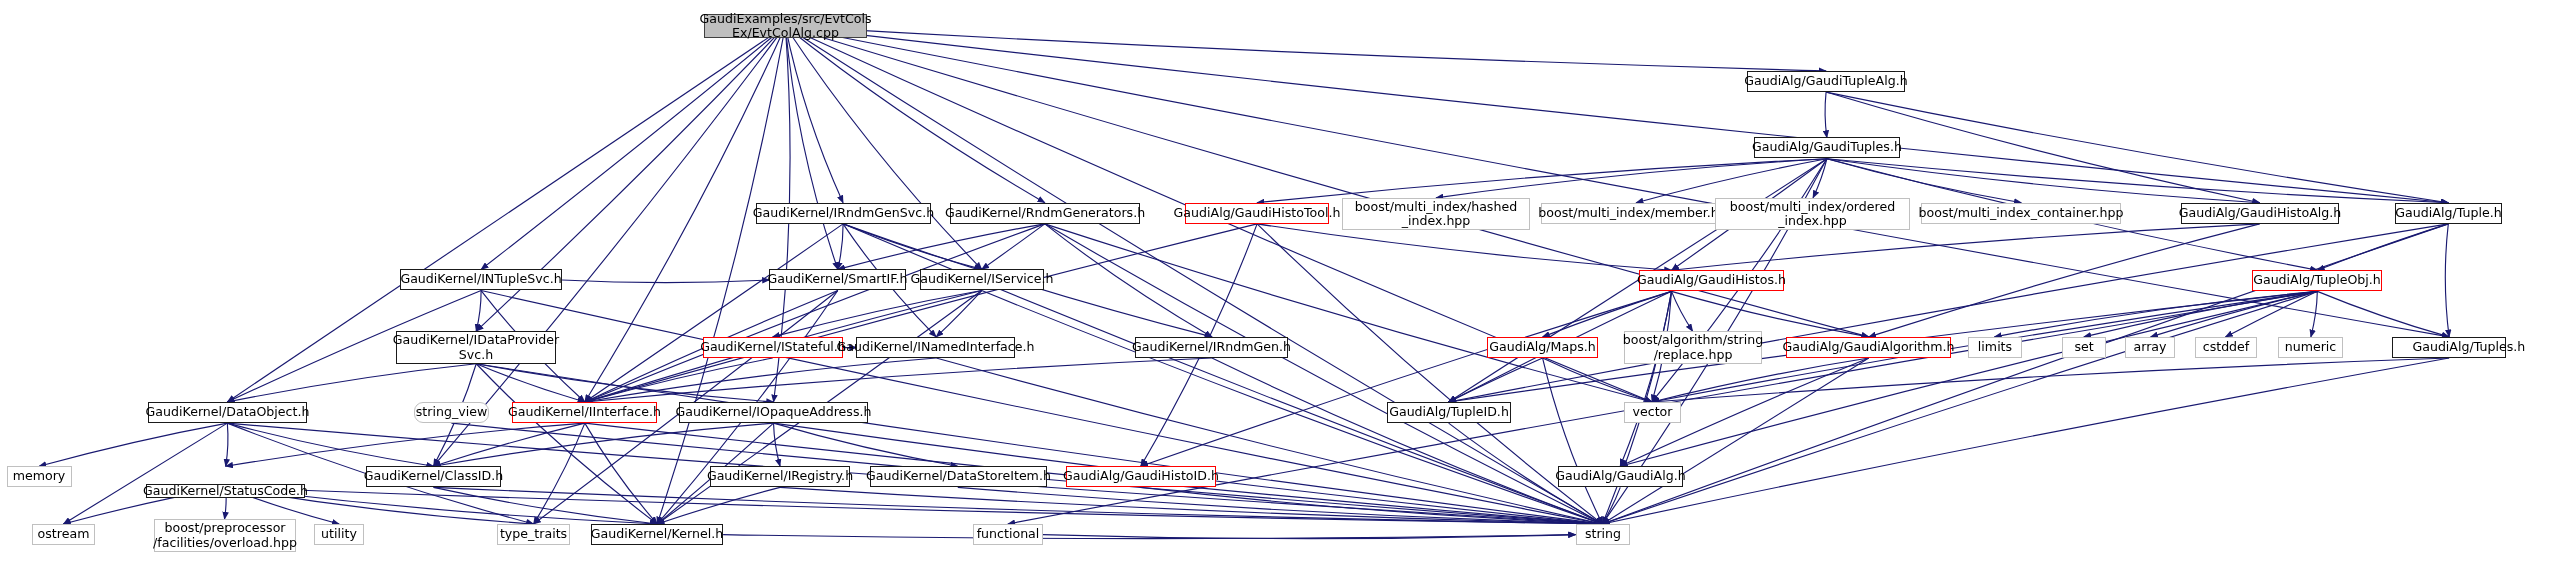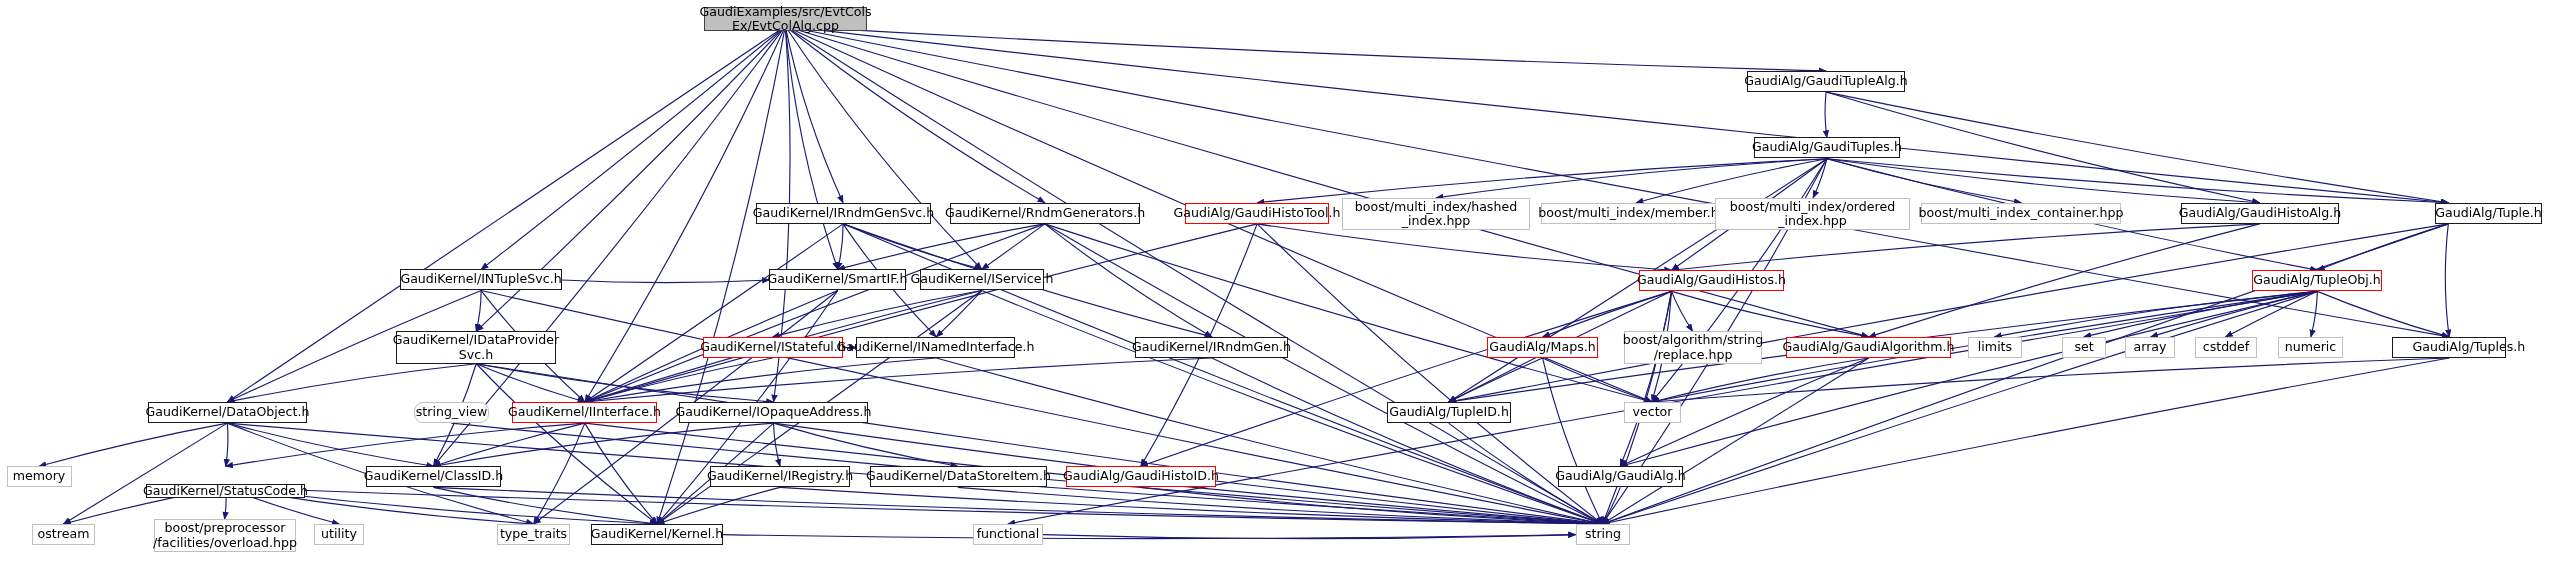--- a/index.html
+++ b/index.html
@@ -199,35 +199,35 @@
         <path d="M959,599 Q1463.4328073661438,631.4901088224859 1970,644" marker-end="url(#arrow)"></path>
         <path d="M959,599 Q886.2,617.725 808,644" marker-end="url(#arrow)"></path>
         <path d="M1177.5,599 Q1572.3894156304334,631.4839177118658 1970,644" marker-end="url(#arrow)"></path>
         <path d="M1402.5,599 Q1684.352871261997,631.4687088779319 1970,644" marker-end="url(#arrow)"></path>
         <path d="M1992,599 Q1983.7,620.95 1970,644" marker-end="url(#arrow)"></path>
         <path d="M889,657 Q1413,667 1937,657" marker-end="url(#arrow)"></path>
         <path d="M1282,657 Q1609.5,667 1937,657" marker-end="url(#arrow)"></path>
       </g>
   </svg>
   <div id="nodes">
-      <div class="node root" style="left: 704px; top: 7px; width: 163px; height: 24.4px;">GaudiExamples/src/EvtCols
+      <div class="node root" style="left: 704px; top: 14px; width: 163px; height: 24.4px;">GaudiExamples/src/EvtCols
 Ex/EvtColAlg.cpp</div>
       <div class="node strong" style="left: 1747px; top: 71px; width: 158px; height: 21px;">GaudiAlg/GaudiTupleAlg.h</div>
       <div class="node strong" style="left: 1754px; top: 137px; width: 146px; height: 21px;">GaudiAlg/GaudiTuples.h</div>
       <div class="node strong" style="left: 756px; top: 203px; width: 175px; height: 21px;">GaudiKernel/IRndmGenSvc.h</div>
       <div class="node strong" style="left: 950px; top: 203px; width: 190px; height: 21px;">GaudiKernel/RndmGenerators.h</div>
       <div class="node redborder" style="left: 1185px; top: 203px; width: 144px; height: 21px;">GaudiAlg/GaudiHistoTool.h</div>
       <div class="node plain" style="left: 1342px; top: 198px; width: 188px; height: 32px;">boost/multi_index/hashed
 _index.hpp</div>
       <div class="node plain" style="left: 1541px; top: 203px; width: 191px; height: 21px;">boost/multi_index/member.hpp</div>
       <div class="node plain" style="left: 1715px; top: 198px; width: 195px; height: 32px;">boost/multi_index/ordered
 _index.hpp</div>
       <div class="node plain" style="left: 1921px; top: 203px; width: 200px; height: 21px;">boost/multi_index_container.hpp</div>
       <div class="node strong" style="left: 2181px; top: 203px; width: 158px; height: 21px;">GaudiAlg/GaudiHistoAlg.h</div>
-      <div class="node strong" style="left: 2395px; top: 203px; width: 107px; height: 21px; margin-left: 40px;">GaudiAlg/Tuple.h</div>
+      <div class="node strong" style="left: 2395px; top: 203px; width: 107px; height: 21px;">GaudiAlg/Tuple.h</div>
       <div class="node strong" style="left: 400px; top: 269px; width: 162px; height: 21px;">GaudiKernel/INTupleSvc.h</div>
       <div class="node strong" style="left: 769px; top: 269px; width: 137px; height: 21px;">GaudiKernel/SmartIF.h</div>
       <div class="node strong" style="left: 920px; top: 269px; width: 124px; height: 21px;">GaudiKernel/IService.h</div>
       <div class="node redborder" style="left: 1599px; top: 270px; width: 145px; height: 21px; margin-left: 40px;">GaudiAlg/GaudiHistos.h</div>
       <div class="node redborder" style="left: 2252px; top: 270px; width: 130px; height: 21px;">GaudiAlg/TupleObj.h</div>
       <div class="node strong" style="left: 396px; top: 331px; width: 160px; height: 33px;">GaudiKernel/IDataProvider
 Svc.h</div>
       <div class="node redborder" style="left: 703px; top: 337px; width: 140px; height: 21px;">GaudiKernel/IStateful.h</div>
       <div class="node strong" style="left: 856px; top: 337px; width: 159px; height: 21px;">GaudiKernel/INamedInterface.h</div>
       <div class="node strong" style="left: 1135px; top: 337px; width: 153px; height: 21px;">GaudiKernel/IRndmGen.h</div>

